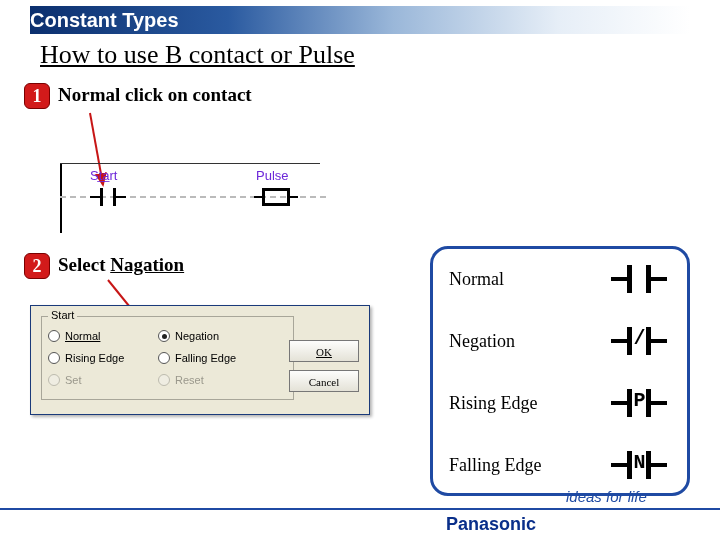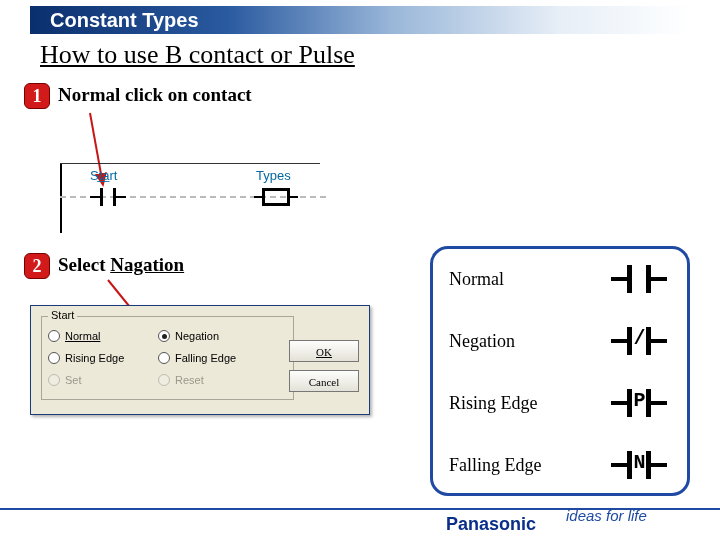--- a/index.html
+++ b/index.html
@@ -1,30 +1,30 @@
 <!DOCTYPE html>
 <html><head>
 <meta charset="utf-8">
 <style>
   * { box-sizing: border-box; }
   body { margin:0; font-family: "Times New Roman", serif; background:#fff; width:720px; height:540px; position:relative; overflow:hidden;}
   .header { position:absolute; top:6px; left:30px; right:30px; height:28px;
     background: linear-gradient(90deg, #0b2f6e 0%, #2a5aa0 30%, #9ab7d9 55%, #e6eef7 80%, #fff 100%);
-    color:#fff; font: bold 20px Arial, sans-serif; line-height:28px; padding-left:20px;}
+    color:#fff; font: bold 20px Arial, sans-serif; line-height:28px; padding-left:0;}
   .subtitle { position:absolute; top:40px; left:40px; font: 26px "Times New Roman", serif; text-decoration: underline; }
   .step-badge { position:absolute; width:26px; height:26px; border-radius:6px; background:#d21a1a; border:1px solid #7a0000;
     color:#fff; font: bold 18px "Times New Roman"; text-align:center; line-height:24px;}
   .step-text { position:absolute; font: bold 19px "Times New Roman"; color:#000;}
   .underline { text-decoration: underline; }
   .arrow { position:absolute; }
   
   .ladder { position:absolute; top:163px; left:60px; width:260px; height:60px; border-top:1px solid #333;}
   .bus { position:absolute; left:0; top:0; bottom:-10px; width:2px; background:#000;}
   .dash { position:absolute; top:32px; left:0; right:-6px; border-top:2px dashed #bbb;}
-  .ladder .label { position:absolute; font:13px sans-serif; color:#0369a1;}
+  .ladder .label { position:absolute; font:13px sans-serif; color:#6d28d9;}
   .contact { position:absolute; top:24px; width:36px; height:18px;}
   .contact .l,.contact .r{position:absolute;top:0;width:3px;height:18px;background:#000;}
   .contact .l{left:10px;} .contact .r{right:10px;}
   .contact .h{position:absolute;top:8px;height:2px;background:#000;}
   .contact .h1{left:0;width:10px;} .contact .h2{right:0;width:10px;}
   .coil { position:absolute; top:24px; width:36px; height:18px;}
   .coil .b{position:absolute;top:0;width:14px;height:18px;border:3px solid #000;}
   .coil .bl{left:4px;border-right:none;} .coil .br{right:4px;border-left:none;}
   .coil .h{position:absolute;top:8px;height:2px;background:#000;}
   .coil .h1{left:-4px;width:8px;} .coil .h2{right:-4px;width:8px;}
@@ -47,21 +47,21 @@
   .typerow { position:absolute; left:16px; right:16px; height:54px;}
   .typerow .tlabel { position:absolute; left:0; top:14px; font: 18px "Times New Roman"; }
   .sym { position:absolute; right:0; top:4px; width:64px; height:40px;}
   .sym .vbar{position:absolute;top:6px;width:5px;height:28px;background:#000;}
   .sym .vl{left:20px;} .sym .vr{right:20px;}
   .sym .hbar{position:absolute;top:18px;height:4px;background:#000;}
   .sym .hl{left:4px;width:16px;} .sym .hr{right:4px;width:16px;}
   .sym .glyph{position:absolute;left:0;right:0;top:6px;text-align:center;font:bold 20px "Courier New",monospace;color:#000; letter-spacing:-1px;}
   .footer-rule { position:absolute; left:0; right:0; top:508px; height:2px; background:#1f4aa3;}
   .logo { position:absolute; left:446px; top:514px; font: bold 18px Arial; color:#0a2f8a;}
-  .tag { position:absolute; left:566px; top:507px; font: italic 15px Arial; color:#1f4aa3;}
+  .tag { position:absolute; left:566px; top:488px; font: italic 15px Arial; color:#1f4aa3;}
 </style>
 </head>
 <body>
 
 <div class="header">Constant Types</div>
 <div class="subtitle">How to use B contact or Pulse</div>
 
 <div class="step-badge" style="top:83px;left:24px">1</div>
 <div class="step-text" style="top:84px;left:58px">Normal click on contact</div>
 
@@ -77,21 +77,21 @@
 <div class="ladder">
   <div class="bus"></div>
   <div class="dash"></div>
   <div class="label" style="top:4px;left:30px">St̲a̲rt</div>
   <div class="contact" style="left:30px">
     <span class="l"></span>
       <span class="r"></span>
       <span class="h h1"></span>
       <span class="h h2"></span>
   </div>
-  <div class="label" style="top:4px;left:196px">Types</div>
+  <div class="label" style="top:4px;left:196px">Pulse</div>
   <div class="coil" style="left:198px">
     <span class="b bl"></span>
       <span class="b br"></span>
       <span class="h h1"></span>
       <span class="h h2"></span>
   </div>
 </div>
 
 <div class="step-badge" style="top:253px;left:24px">2</div>
 <div class="step-text" style="top:254px;left:58px">

